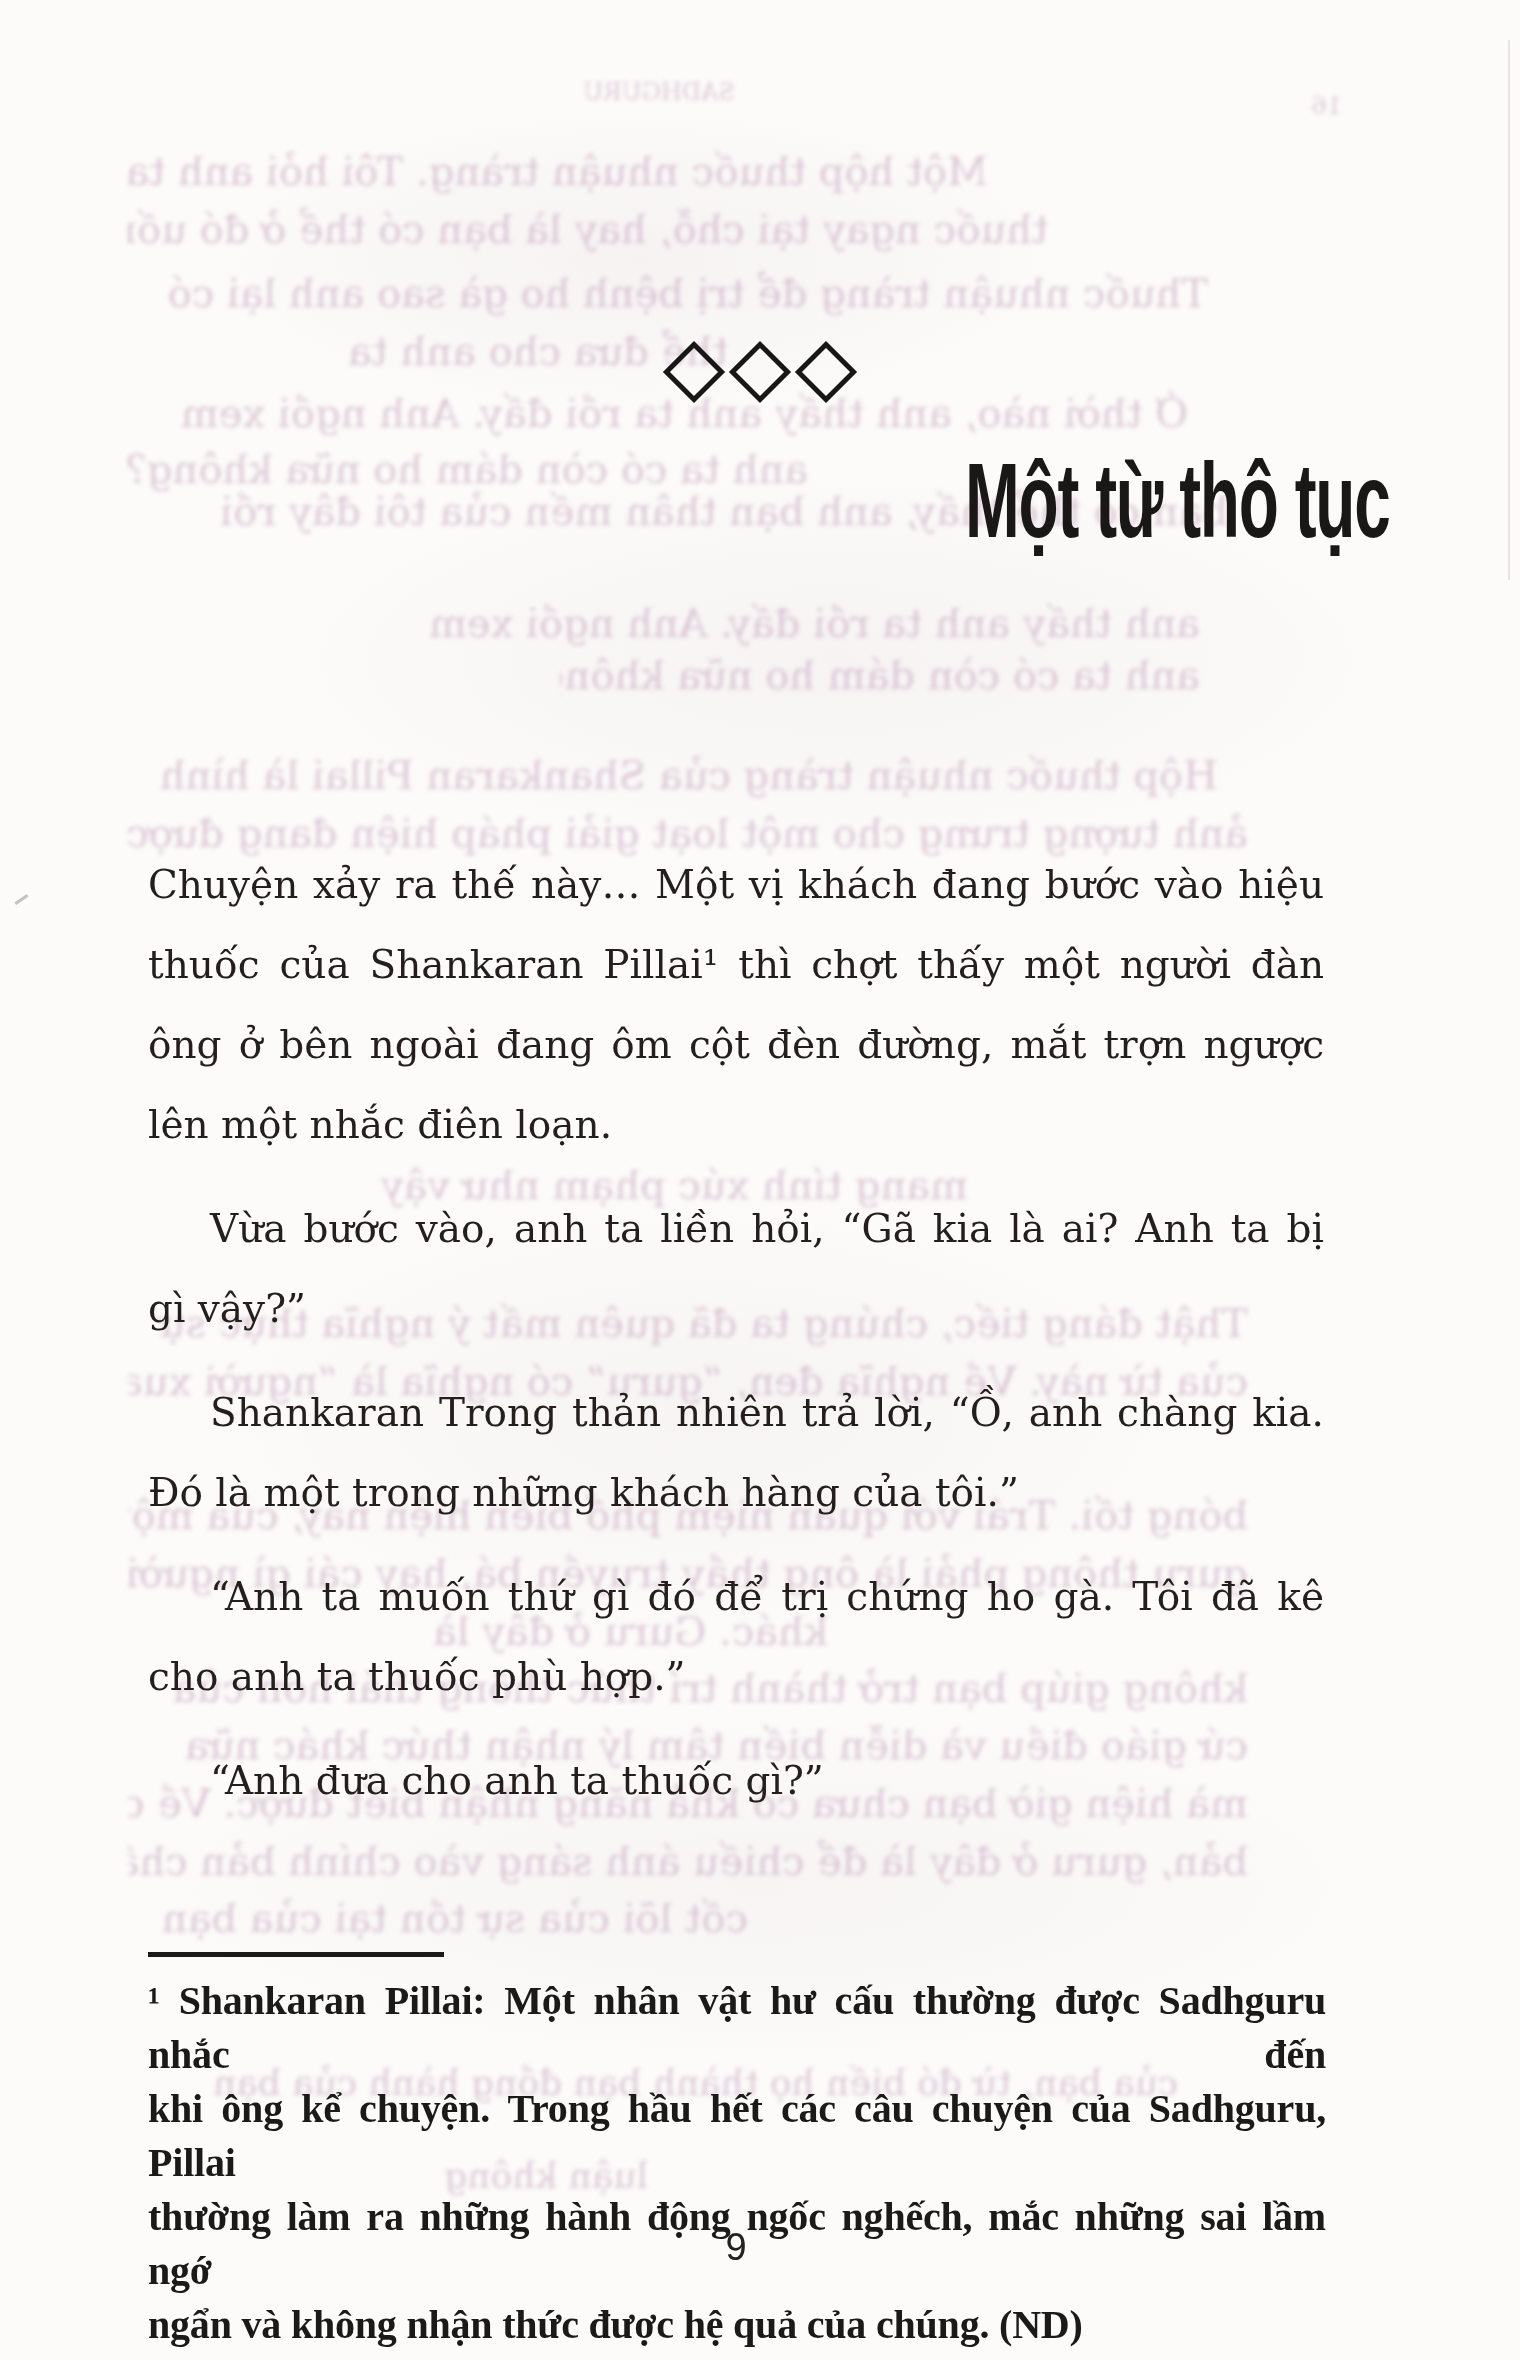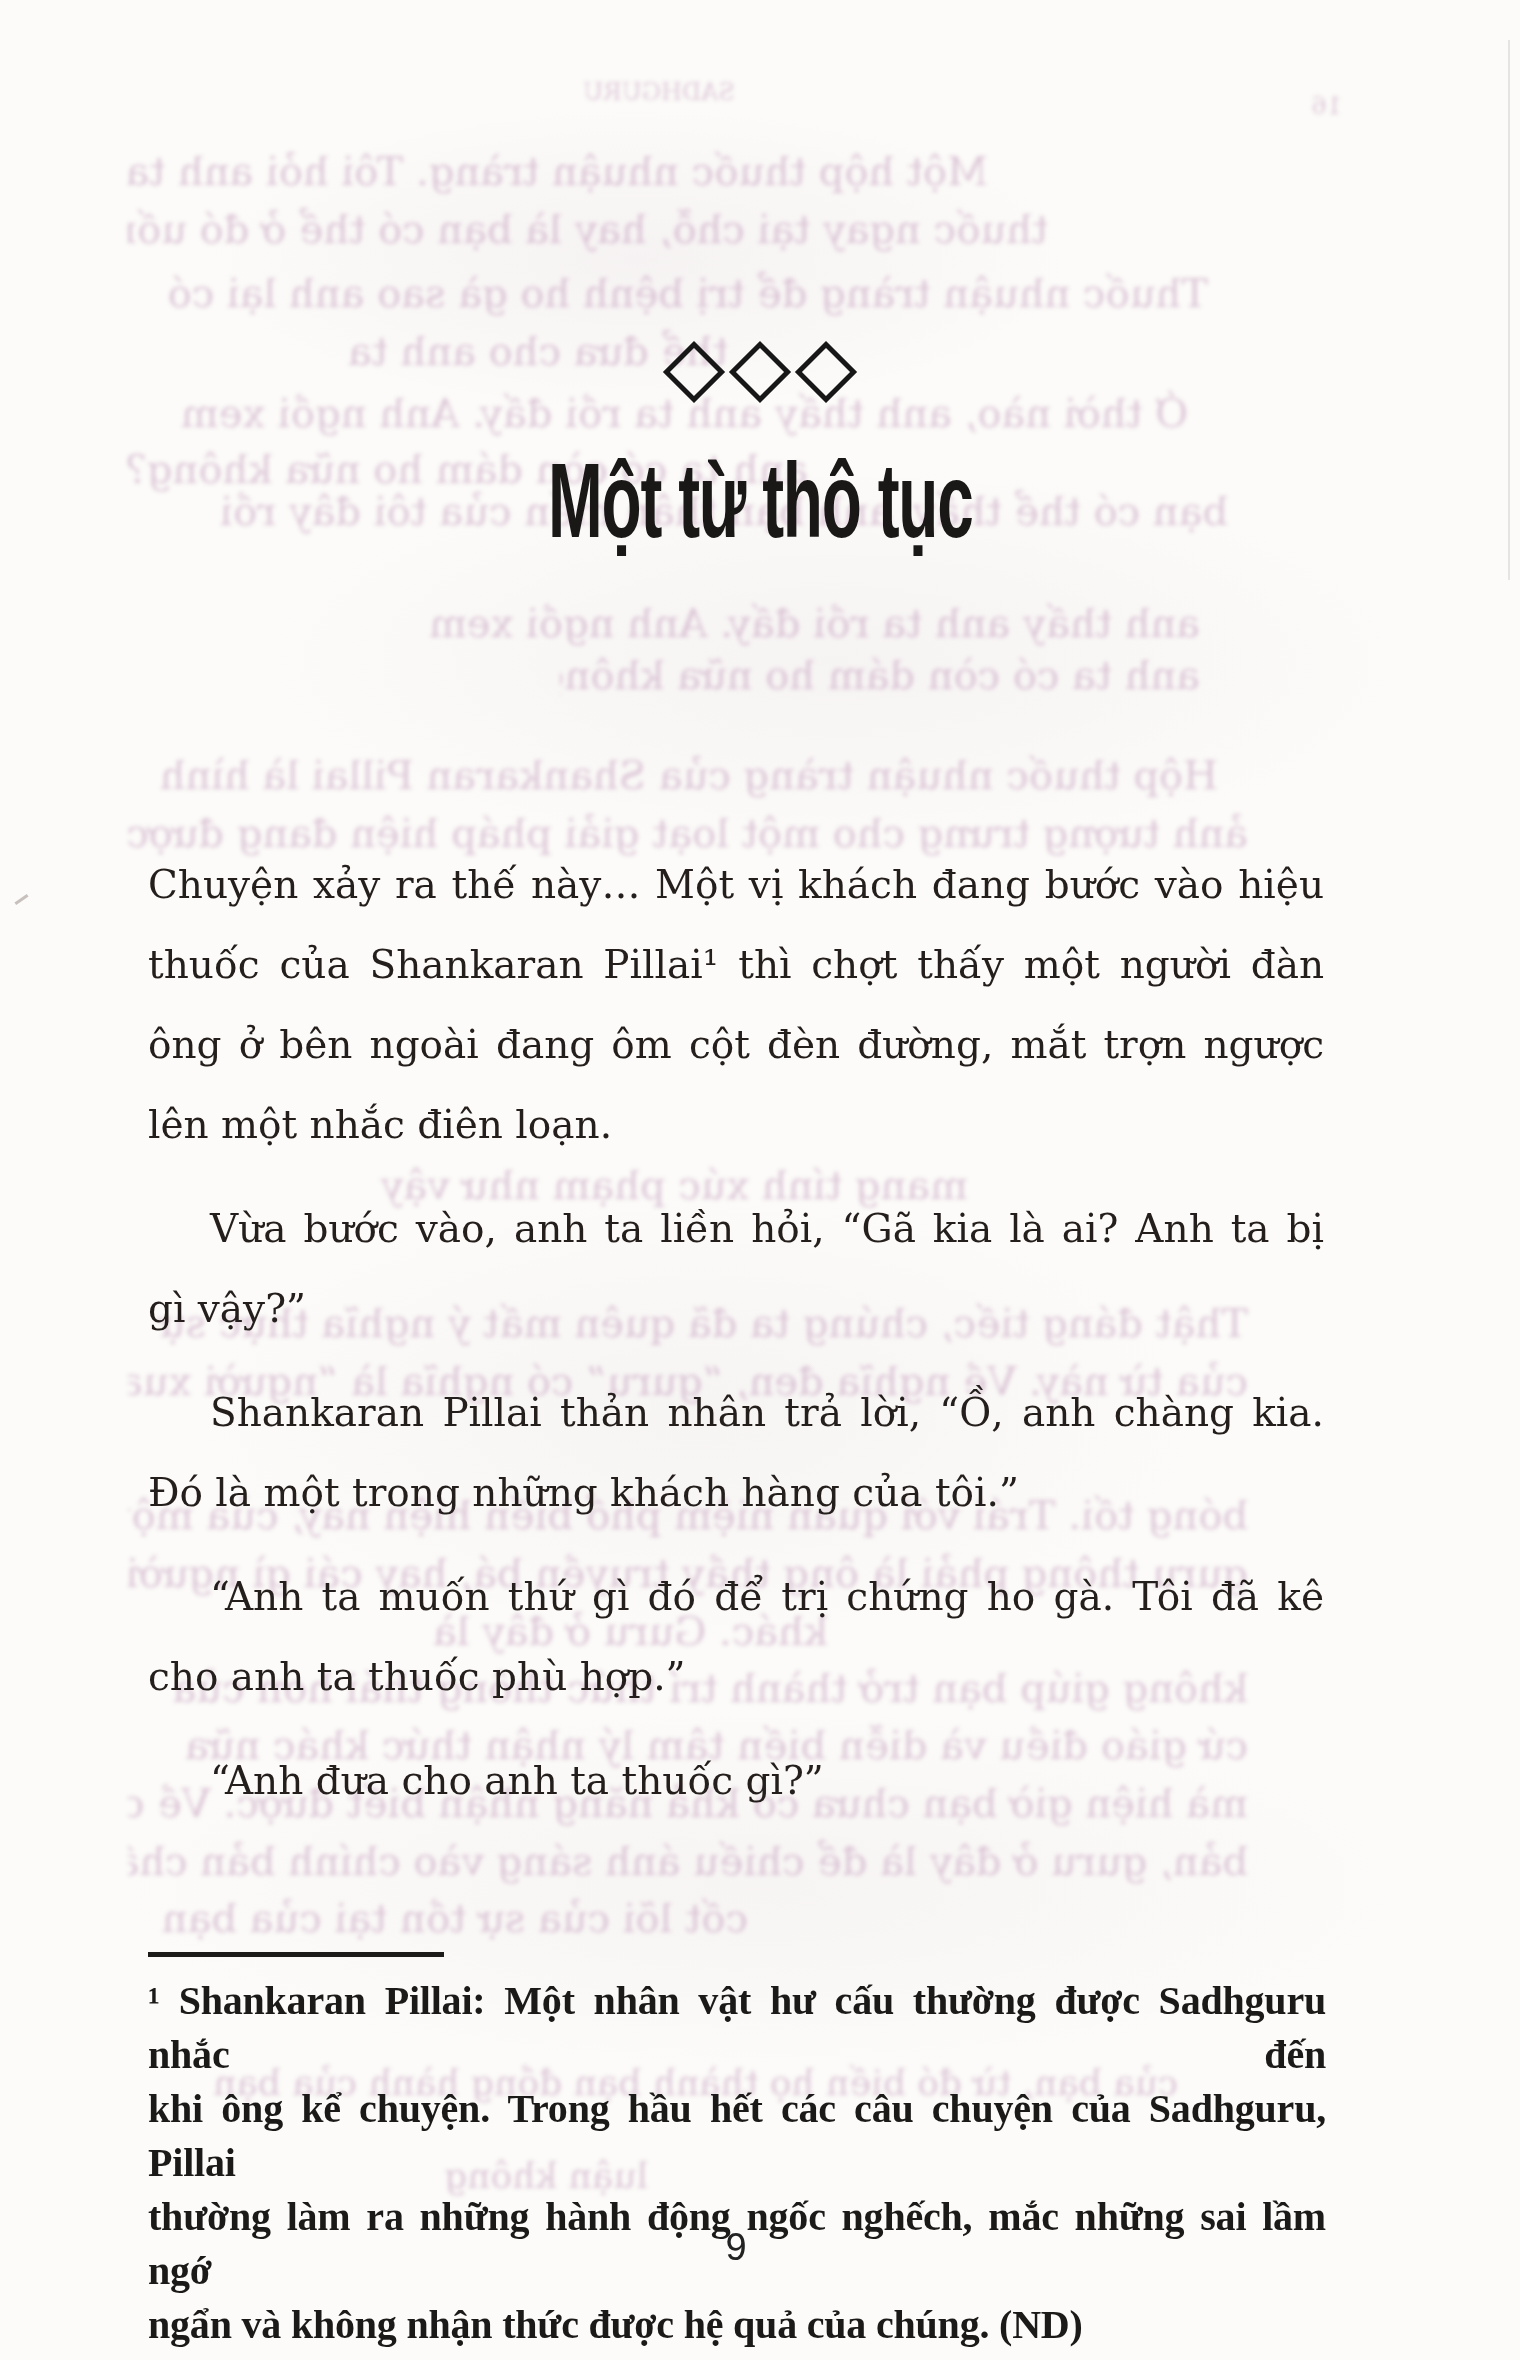--- a/index.html
+++ b/index.html
@@ -19,21 +19,21 @@
   .ghosts{position:absolute;inset:0;filter:blur(2.2px);opacity:.5;pointer-events:none;}
   .ghost-line{
     position:absolute;height:54px;overflow:hidden;white-space:nowrap;
     font-family:"DejaVu Serif",serif;color:#bd93b4;
     transform:scaleX(-1);transform-origin:center;
   }
   
   .orn{position:absolute;top:350px;left:0;right:0;display:flex;justify-content:center;gap:22px;}
   .diamond{width:34px;height:34px;border:5px solid #171717;transform:rotate(45deg);background:transparent;}
   
-  .titlewrap{position:absolute;top:440px;left:0;right:0;display:flex;justify-content:center;}
+  .titlewrap{position:absolute;top:440px;left:0;right:0;display:flex;justify-content:flex-end;}
   .title{
     font-family:"Liberation Sans","DejaVu Sans",sans-serif;
     font-weight:700;font-size:106px;letter-spacing:-2px;color:#191817;
     transform:scaleX(0.62);transform-origin:center;white-space:nowrap;
   }
   
   .body{
     position:absolute;left:148px;top:845px;width:1176px;
     font-family:"DejaVu Serif",serif;font-size:39px;color:#241f1c;
   }
@@ -112,21 +112,21 @@
       <div class="ln">Chuyện xảy ra thế này… Một vị khách đang bước vào hiệu</div>
       <div class="ln">thuốc của Shankaran Pillai¹ thì chợt thấy một người đàn</div>
       <div class="ln">ông ở bên ngoài đang ôm cột đèn đường, mắt trợn ngược</div>
       <div class="ln last">lên một nhắc điên loạn.</div>
     </div>
     <div class="para ind">
       <div class="ln">Vừa bước vào, anh ta liền hỏi, “Gã kia là ai? Anh ta bị</div>
       <div class="ln last">gì vậy?”</div>
     </div>
     <div class="para ind">
-      <div class="ln">Shankaran Pillai thản nhân trả lời, “Ồ, anh chàng kia.</div>
+      <div class="ln">Shankaran Trong thản nhiên trả lời, “Ồ, anh chàng kia.</div>
       <div class="ln last">Đó là một trong những khách hàng của tôi.”</div>
     </div>
     <div class="para ind">
       <div class="ln">“Anh ta muốn thứ gì đó để trị chứng ho gà. Tôi đã kê</div>
       <div class="ln last">cho anh ta thuốc phù hợp.”</div>
     </div>
     <div class="para ind">
       <div class="ln last">“Anh đưa cho anh ta thuốc gì?”</div>
     </div>
   </div>

